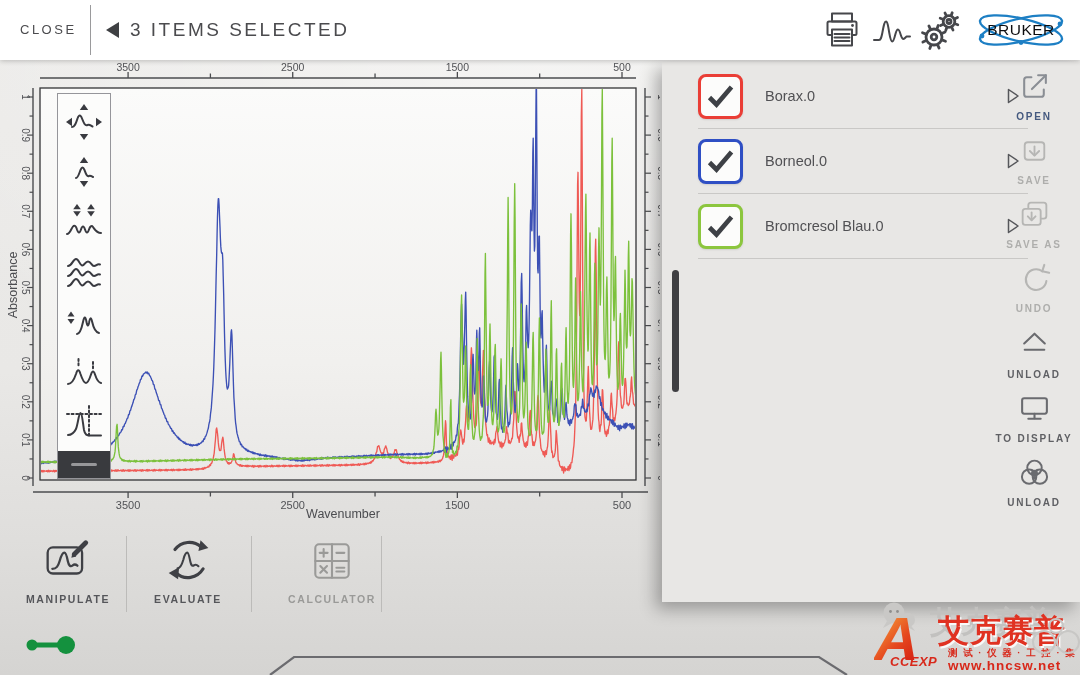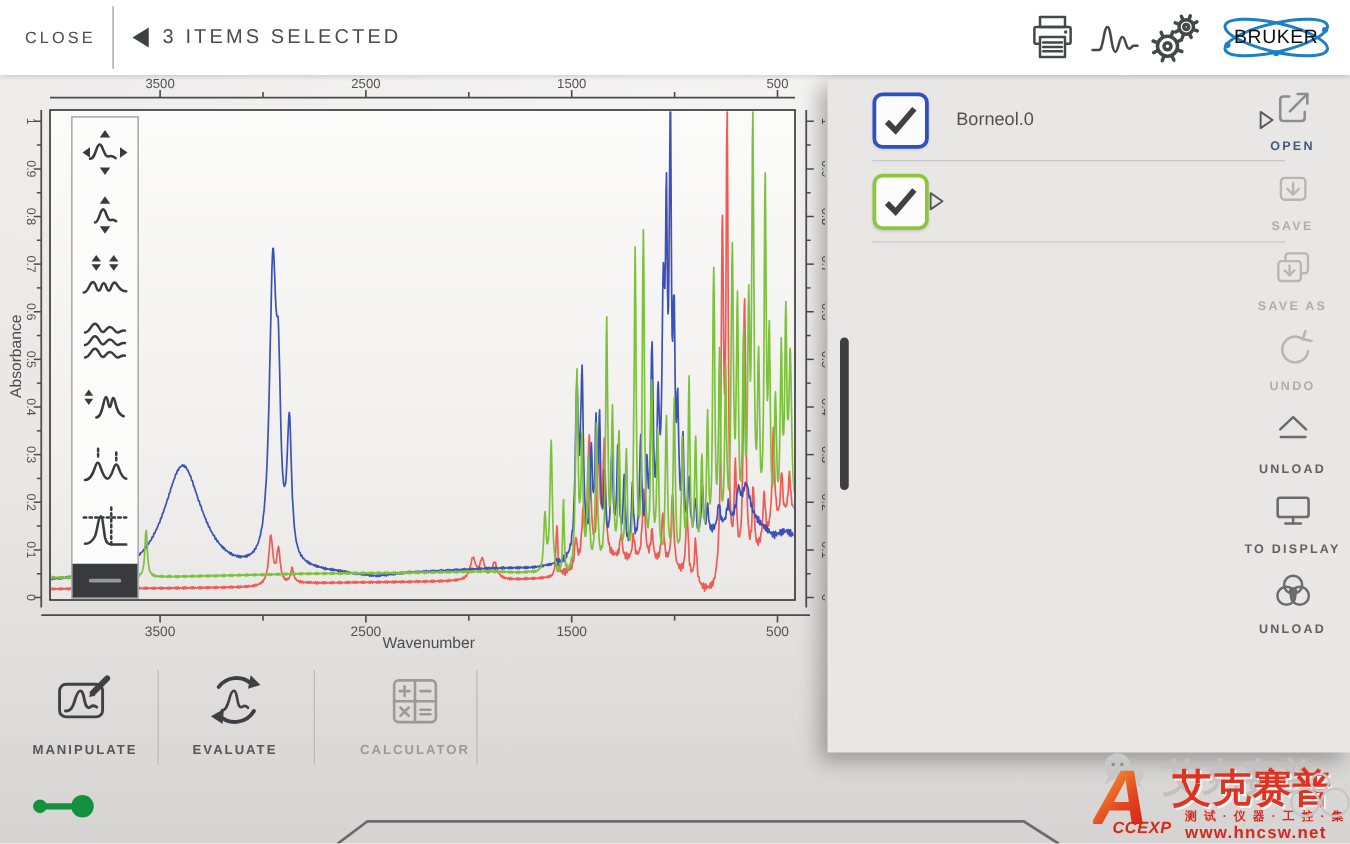--- a/index.html
+++ b/index.html
@@ -12,21 +12,21 @@
 
   
   .topbar { position:absolute; left:0; top:0; width:1080px; height:60px; background:#ffffff;
             box-shadow:0 1px 5px rgba(0,0,0,0.22); z-index:30; }
   .close-btn { position:absolute; left:20px; top:0; height:60px; line-height:60px;
                font-size:13px; letter-spacing:2.5px; color:#4b4b4e; font-weight:500; cursor:pointer; }
   .tb-divider { position:absolute; left:90px; top:5px; width:1px; height:50px; background:#9a9a9c; }
   .selection { position:absolute; left:106px; top:0; height:60px; display:flex; align-items:center; gap:11px; }
   .back-tri { width:0; height:0; border-top:8px solid transparent; border-bottom:8px solid transparent;
               border-right:13px solid #3f4043; }
-  .selection-label { font-size:16px; letter-spacing:2.5px; color:#4b4b4e; font-weight:500; }
+  .selection-label { font-size:19px; letter-spacing:2.5px; color:#4b4b4e; font-weight:500; }
   .tb-icon { position:absolute; color:#46474b; cursor:pointer; }
   .tb-icon svg { width:100%; height:100%; }
   .icon-printer { left:824px; top:11px; width:36px; height:38px; }
   .icon-spectrum { left:872px; top:16px; width:40px; height:30px; }
   .icon-gears { left:919px; top:9px; width:43px; height:43px; }
   .bruker { position:absolute; left:976px; top:9px; width:90px; height:42px; }
   .bruker svg { position:absolute; left:0; top:0; width:90px; height:42px; }
   .bruker-text { position:absolute; left:0; top:0; width:90px; height:42px; display:flex; align-items:center;
                  justify-content:center; font-size:15.5px; font-weight:400; letter-spacing:0.5px; color:#0d0d0f; }
 
@@ -319,36 +319,48 @@
         <circle cx="45" cy="33.5" r="2.4" fill="#1d7fc4"></circle>
       </svg>
       <span class="bruker-text">BRUKER</span>
     </div>
   </header>
 
   <aside class="panel">
     <div class="panel-scrollbar"></div>
     <div class="spectra-list" id="spectra-list">
         <div class="spec-row">
+          <span class="spec-check" style="border:3px solid #ea3e36">
+            <svg viewBox="0 0 27 24">
+              <polyline points="2.5,13.5 9.5,20.5 24.5,3" fill="none" stroke="#3d4045" stroke-width="4.6" stroke-linecap="butt" stroke-linejoin="miter"></polyline>
+            </svg>
+          </span>
+          <span class="spec-name">Borax.0</span>
+          <span class="spec-chevron"><svg viewBox="0 0 13 16">
+              <path d="M1.5,1.5 L11,8 L1.5,14.5 Z" fill="none" stroke="#56575b" stroke-width="1.5" stroke-linejoin="round"></path>
+            </svg></span>
+        </div>
+        <div class="spec-row">
           <span class="spec-check" style="border:3px solid #2f4fc4">
             <svg viewBox="0 0 27 24">
               <polyline points="2.5,13.5 9.5,20.5 24.5,3" fill="none" stroke="#3d4045" stroke-width="4.6" stroke-linecap="butt" stroke-linejoin="miter"></polyline>
             </svg>
           </span>
           <span class="spec-name">Borneol.0</span>
           <span class="spec-chevron"><svg viewBox="0 0 13 16">
               <path d="M1.5,1.5 L11,8 L1.5,14.5 Z" fill="none" stroke="#56575b" stroke-width="1.5" stroke-linejoin="round"></path>
             </svg></span>
         </div>
         <div class="spec-row">
           <span class="spec-check" style="border:3px solid #8cc63e">
             <svg viewBox="0 0 27 24">
               <polyline points="2.5,13.5 9.5,20.5 24.5,3" fill="none" stroke="#3d4045" stroke-width="4.6" stroke-linecap="butt" stroke-linejoin="miter"></polyline>
             </svg>
           </span>
+          <span class="spec-name">Bromcresol Blau.0</span>
           <span class="spec-chevron"><svg viewBox="0 0 13 16">
               <path d="M1.5,1.5 L11,8 L1.5,14.5 Z" fill="none" stroke="#56575b" stroke-width="1.5" stroke-linejoin="round"></path>
             </svg></span>
         </div>
       </div>
     <div id="action-col">
         <div class="action-item active" style="top: 8px;"><span class="aicon" style="color:#8a8e94"><svg viewBox="0 0 32 32" fill="none" stroke="currentColor" stroke-width="2" stroke-linecap="round" stroke-linejoin="round">
               <path d="M13,7 H8.5 C6.6,7 6,7.6 6,9.5 V23.5 C6,25.4 6.6,26 8.5,26 H22.5 C24.4,26 25,25.4 25,23.5 V19"></path>
               <line x1="13.5" y1="18.5" x2="27" y2="5"></line>
               <path d="M19.5,5 H27 V12.5"></path>

